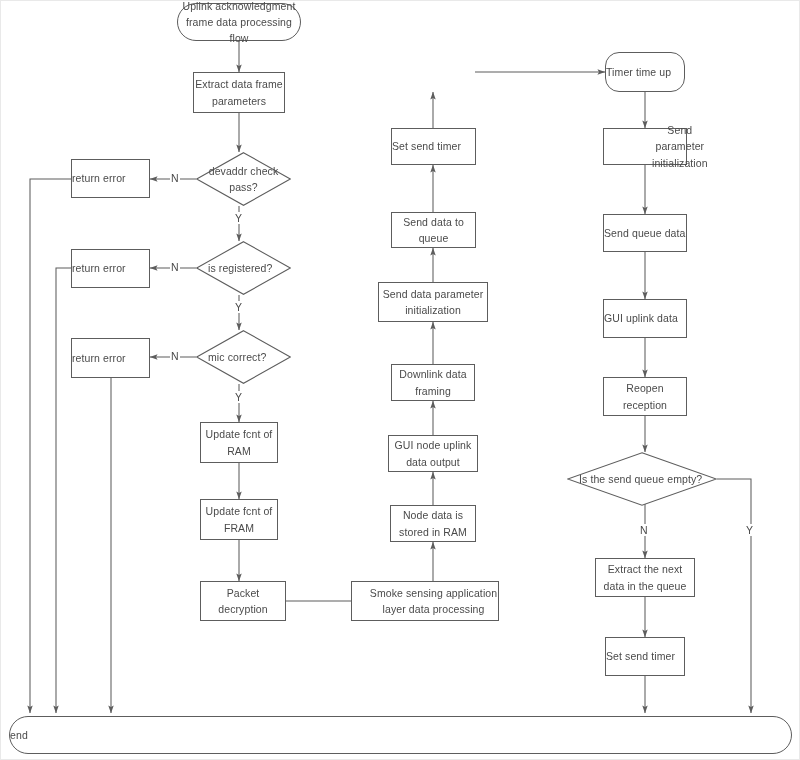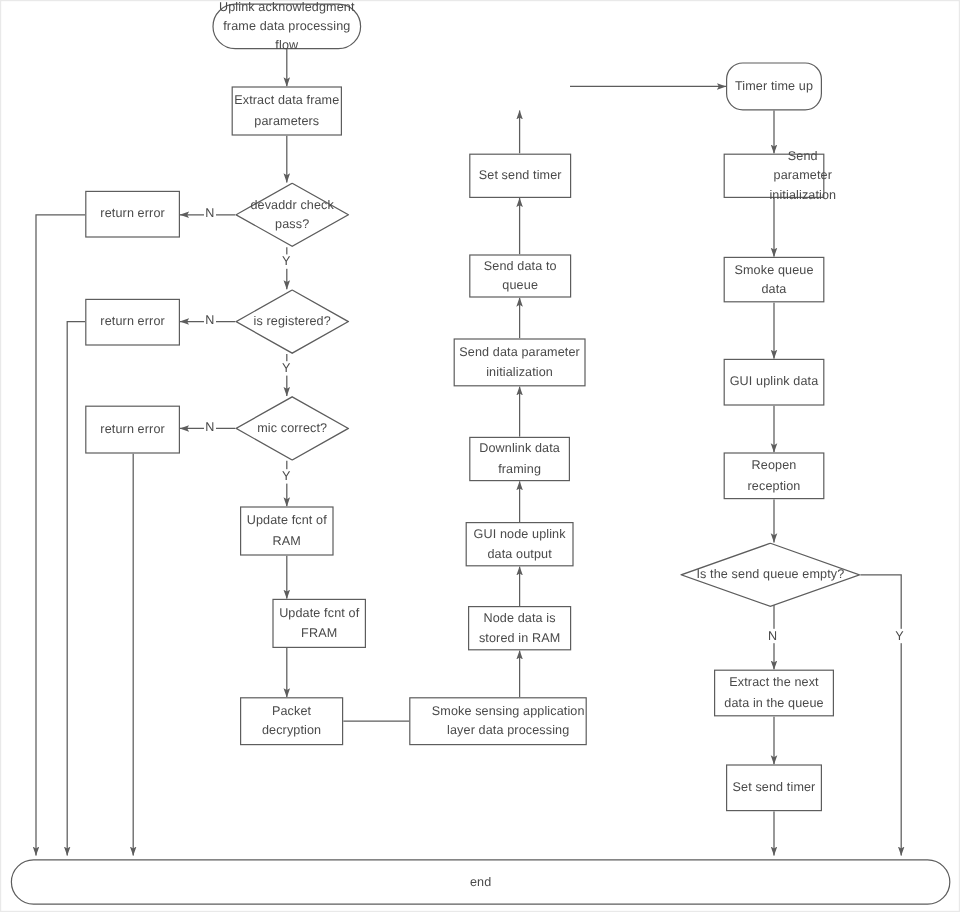--- a/index.html
+++ b/index.html
@@ -25,21 +25,20 @@
     top: 0;
     width: 800px;
     height: 760px;
     pointer-events: none;
   }
   .node {
     position: absolute;
     box-sizing: border-box;
     display: flex;
     align-items: center;
-    justify-content: center;
     text-align: center;
     color: #4a4a4a;
     font-size: 10.5px;
     line-height: 1.55;
     letter-spacing: 0.1px;
     z-index: 2;
   }
   .node.process {
     border: 1px solid #5d5d5d;
     background: #ffffff;
@@ -164,29 +163,29 @@
   </div>
 
   <div class="node process" style="left:70px; top:337px; width:79px; height:40px;">
     <span>return error</span>
   </div>
 
   <div class="node process" style="left:199px; top:421px; width:78px; height:41px;">
     <span>Update fcnt of RAM</span>
   </div>
 
-  <div class="node process" style="left:199px; top:498px; width:78px; height:41px;margin-left:27px;">
+  <div class="node process" style="left:199px; top:498px; width:78px; height:41px;">
     <span>Update fcnt of FRAM</span>
   </div>
 
   <div class="node process" style="left:199px; top:580px; width:86px; height:40px;">
     <span>Packet decryption</span>
   </div>
 
-  <div class="node process" style="left:340px; top:580px; width:148px; height:40px;padding-left:17px;">
+  <div class="node process" style="left:350px; top:580px; width:148px; height:40px;padding-left:17px;">
     <span>Smoke sensing application layer data processing</span>
   </div>
 
   <div class="node process" style="left:389px; top:504px; width:86px; height:37px;">
     <span>Node data is stored in RAM</span>
   </div>
 
   <div class="node process" style="left:387px; top:434px; width:90px; height:37px;">
     <span>GUI node uplink data output</span>
   </div>
@@ -210,21 +209,21 @@
 
   <div class="node process" style="left:604px; top:51px; width:80px; height:40px;border-radius:14px;">
     <span>Timer time up</span>
   </div>
 
   <div class="node process" style="left:602px; top:127px; width:84px; height:37px;padding-left:48px;">
     <span>Send parameter initialization</span>
   </div>
 
   <div class="node process" style="left:602px; top:213px; width:84px; height:38px;">
-    <span>Smoke queue data</span>
+    <span>Send queue data</span>
   </div>
 
   <div class="node process" style="left:602px; top:298px; width:84px; height:39px;">
     <span>GUI uplink data</span>
   </div>
 
   <div class="node process" style="left:602px; top:376px; width:84px; height:39px;">
     <span>Reopen reception</span>
   </div>
 

